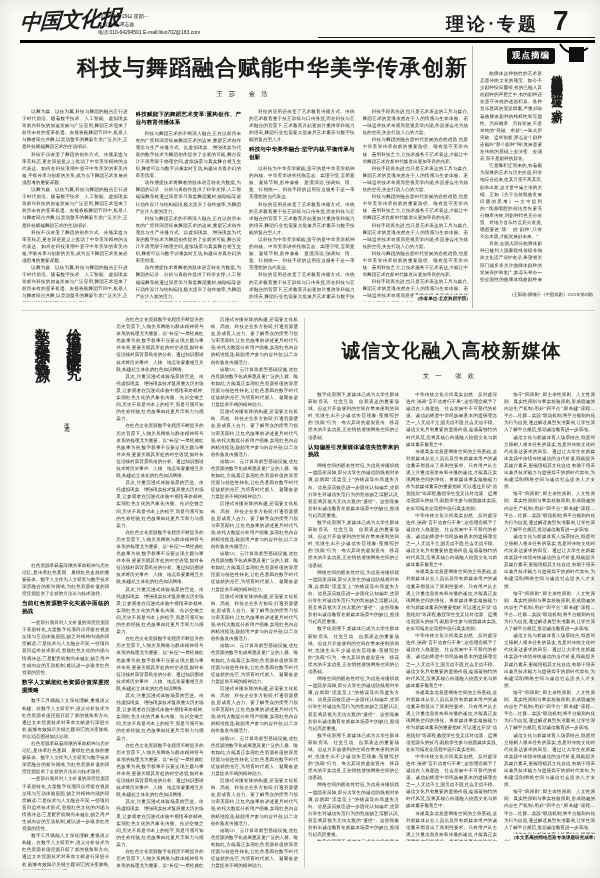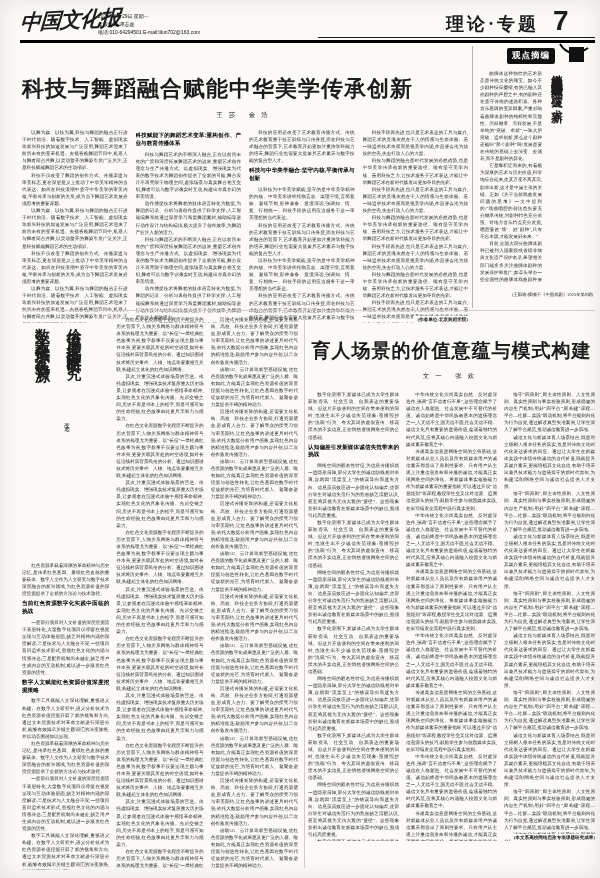--- a/index.html
+++ b/index.html
@@ -24,22 +24,22 @@
   .tinycol{overflow:hidden;font-size:4.6px;line-height:7.1px;text-align:justify;
         word-break:break-all;color:#262626;}
   .para{margin:0;text-indent:2em;}
   .subhead{font-family:"Liberation Sans",sans-serif;font-weight:bold;font-size:5.6px;
         line-height:7.8px;margin:3px 0;text-indent:0;color:#000;}
   .endnote{font-weight:bold;text-indent:0;text-align:right;}
   .endnote.overlay{position:absolute;bottom:0;right:0;background:#fbfaf7;padding-left:4px;}
 
   
   .main-article{left:22px;top:50px;width:446px;height:254px;}
-  .m-title{text-align:left;font-family:"Liberation Sans",sans-serif;font-weight:bold;
-        font-size:22px;letter-spacing:1px;margin-top:24px;}
+  .m-title{text-align:right;font-family:"Liberation Sans",sans-serif;font-weight:bold;
+        font-size:22px;letter-spacing:1px;margin-top:3px;}
   .m-byline{text-align:center;font-size:6.5px;letter-spacing:6px;margin-top:7px;color:#222;}
   .m-cols{display:flex;gap:8px;margin-top:9px;height:194px;}
   .m-cols .tinycol{flex:1;position:relative;}
 
   
   .sidebar{left:472px;top:46px;width:123px;height:262px;border-left:1px solid #b5b2ab;}
   .sb-badge{left:34px;top:2px;background:#101010;color:#fff;font-size:8.5px;font-weight:bold;
         letter-spacing:1px;padding:2px 5px;border-radius:2px;
         font-family:"Liberation Sans",sans-serif;}
   .sb-square{left:96px;top:1px;width:15px;height:15px;background:#101010;}
@@ -198,21 +198,21 @@
             <div class="para">沉浸式传播矩阵的构建,还需要文化机构、高校、科技企业多方协同,打通资源壁垒,形成育人合力。要了解受众的接受习惯与审美期待,让红色故事的讲述更具时代气息;依托大数据分析用户画像,实现红色内容的精准推送;鼓励用户参与内容共创,以二次创作激发传播活力。</div>
             <div class="para">借助5G、云计算等新型基础设施,使红色资源的数字化成果惠及更广泛的人群。唯有如此,方能真正实现红色资源价值的深度挖掘与创造性转化,让红色基因在数字时代绽放新的光芒,为培育时代新人、凝聚奋进力量提供不竭的精神动力。</div>
             <div class="para">沉浸式传播矩阵的构建,还需要文化机构、高校、科技企业多方协同,打通资源壁垒,形成育人合力。要了解受众的接受习惯与审美期待,让红色故事的讲述更具时代气息;依托大数据分析用户画像,实现红色内容的精准推送;鼓励用户参与内容共创,以二次创作激发传播活力。</div>
           </div>
       </div>
     </div>
   </div>
 
   <div class="abs right-article">
     <div class="ra-title">
-      <div>育人场景的价值意蕴与模式构建</div>
+      <div>诚信文化融入高校新媒体</div>
     </div>
     <div class="ra-byline">文一  张欢</div>
     <div class="ra-cols">
       <div class="tinycol">
           <div class="para">数字化浪潮下,新媒体已成为大学生群体获取资讯、社交互动、自我表达的重要场域。但这片开放便利的空间在带来便利的同时,也滋生出不少诚信失范现象:照搬照抄的“洗稿”行为、夸大其词的虚假宣传、移花接木的不实信息,正在悄然侵蚀网络空间的公信基础。</div>
           <div class="subhead">认知偏差引发新媒体诚信失范带来的挑战</div>
           <div class="para">网络空间的匿名性特征,为信息传播织就一道隐形屏障,部分大学生的诚信防线相对单薄,容易因“流量至上”的错误导向而迷失方向。信息茧房效应进一步固化认知偏差,使部分学生对诚信失范行为的危害缺乏清醒认识,甚至将其视为无伤大雅的“捷径”。这些现象折射出诚信教育在新媒体场景中的缺位,亟须引起高度重视。</div>
           <div class="para">数字化浪潮下,新媒体已成为大学生群体获取资讯、社交互动、自我表达的重要场域。但这片开放便利的空间在带来便利的同时,也滋生出不少诚信失范现象:照搬照抄的“洗稿”行为、夸大其词的虚假宣传、移花接木的不实信息,正在悄然侵蚀网络空间的公信基础。</div>
           <div class="para">网络空间的匿名性特征,为信息传播织就一道隐形屏障,部分大学生的诚信防线相对单薄,容易因“流量至上”的错误导向而迷失方向。信息茧房效应进一步固化认知偏差,使部分学生对诚信失范行为的危害缺乏清醒认识,甚至将其视为无伤大雅的“捷径”。这些现象折射出诚信教育在新媒体场景中的缺位,亟须引起高度重视。</div>
           <div class="para">数字化浪潮下,新媒体已成为大学生群体获取资讯、社交互动、自我表达的重要场域。但这片开放便利的空间在带来便利的同时,也滋生出不少诚信失范现象:照搬照抄的“洗稿”行为、夸大其词的虚假宣传、移花接木的不实信息,正在悄然侵蚀网络空间的公信基础。</div>

